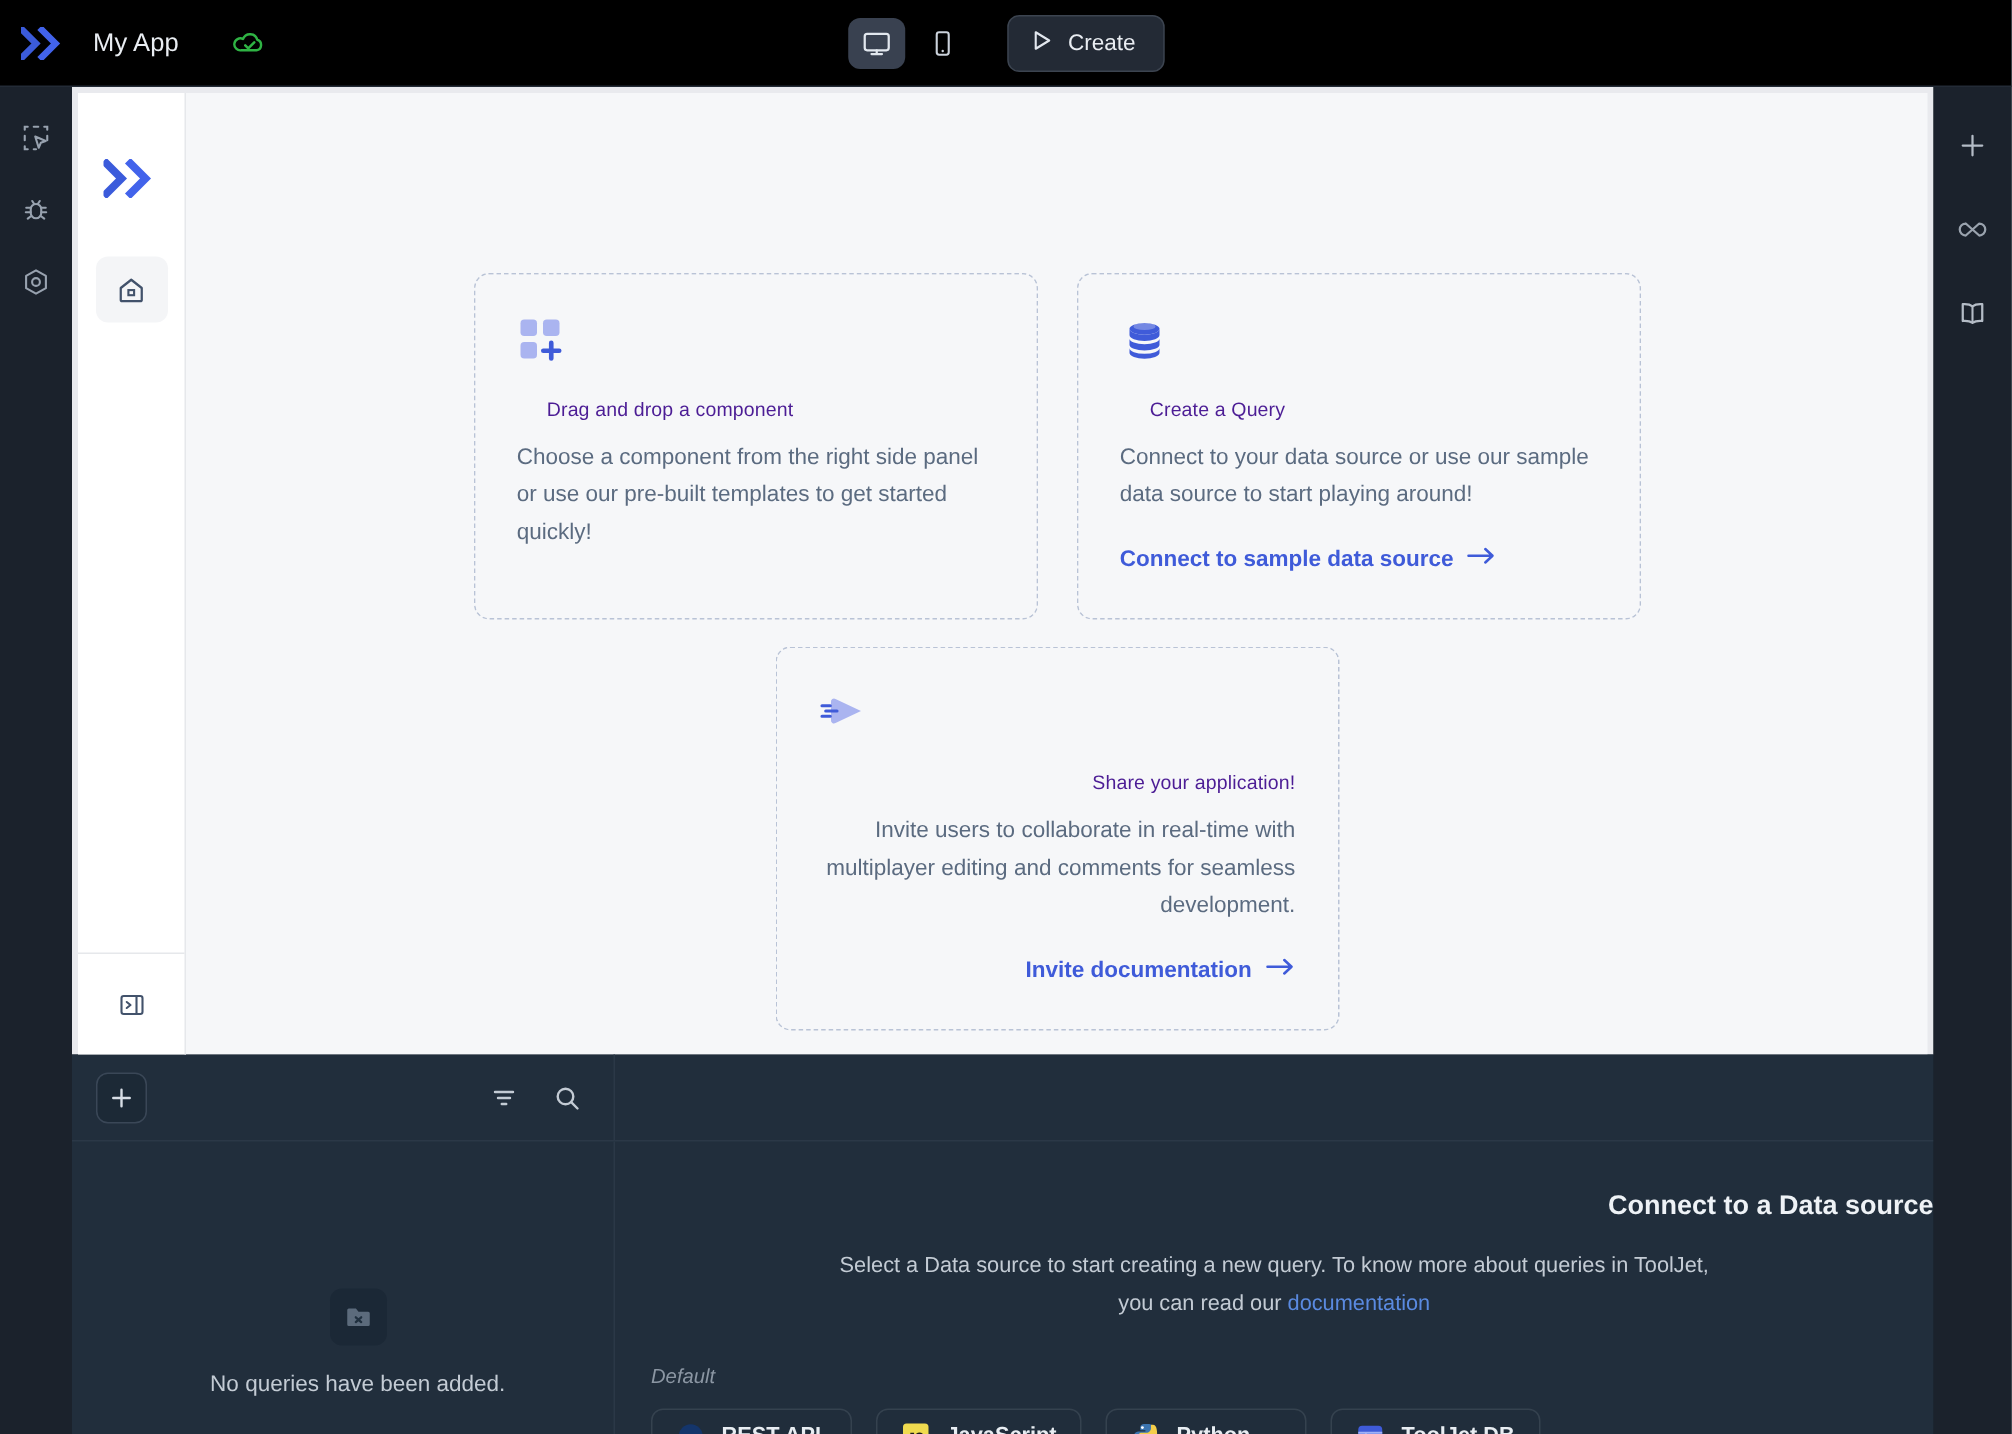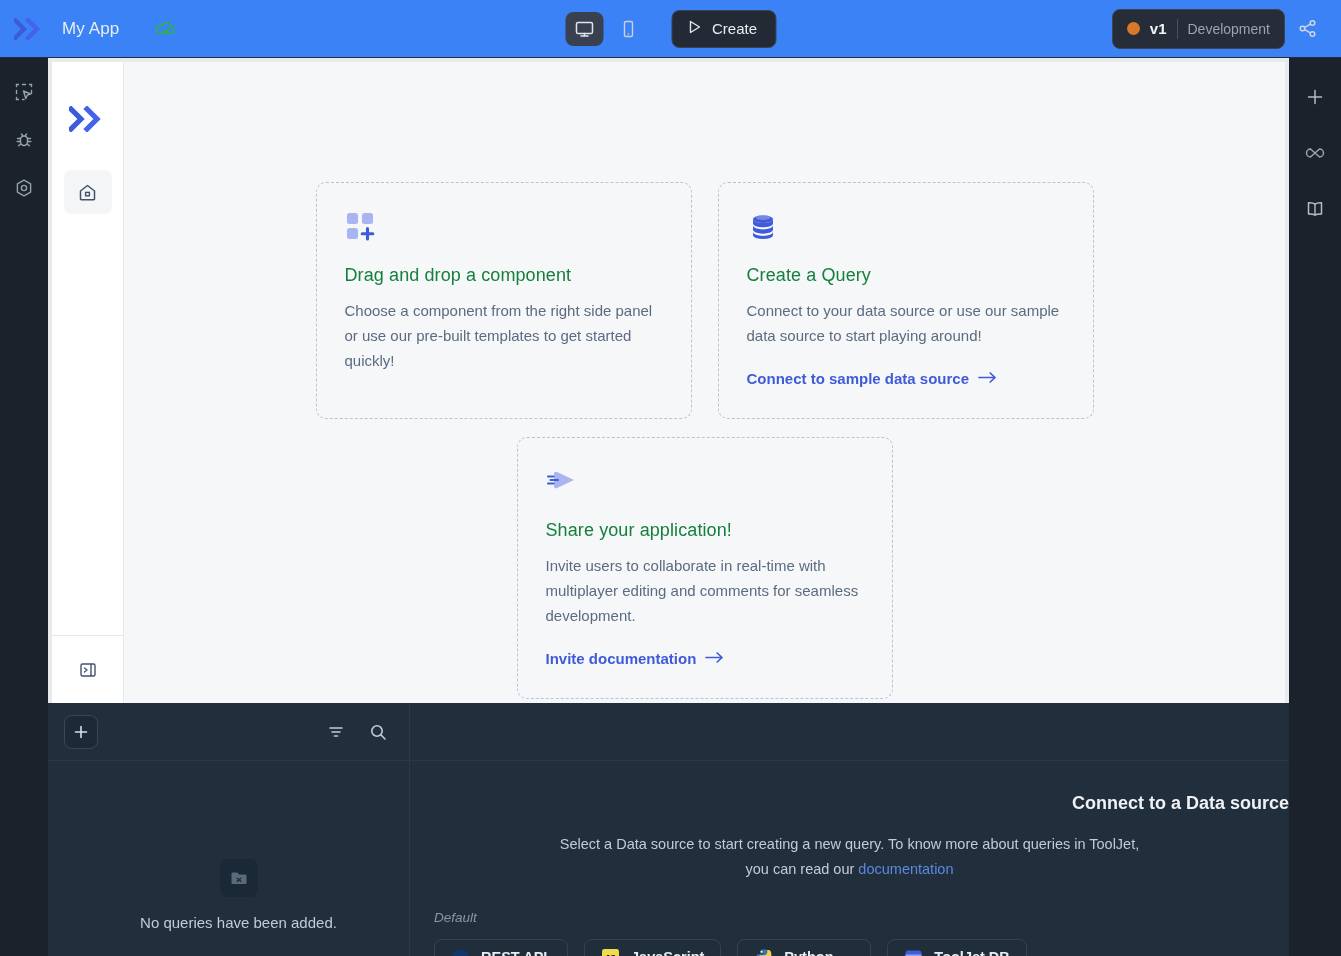--- a/index.html
+++ b/index.html
@@ -7,24 +7,25 @@
     width: 1341px; height: 956px;
     font-family: "Liberation Sans", sans-serif;
     background: #1b222c;
     overflow: hidden;
   }
   body { display: flex; flex-direction: column; }
 
   
   .topbar {
     height: 58px; min-height: 58px;
-    background: #3b82f6;
+    background: #000000;
     display: flex; align-items: center;
     position: relative;
     border-bottom: 1px solid #232b36;
+    text-decoration: underline;
   }
   .tb-left { display: flex; align-items: center; gap: 0; padding-left: 12px; width: 430px; }
   .logo-mark { width: 34px; height: 34px; display: flex; align-items: center; justify-content: center; }
   .app-title {
     color: #e9edf2; font-size: 17px; margin-left: 16px; letter-spacing: .1px;
   }
   .save-status { margin-left: 36px; display: flex; align-items: center; }
 
   .tb-center {
     position: absolute; left: 50%; transform: translateX(-50%);
@@ -104,24 +105,24 @@
   .canvas {
     flex: 1; background: #f6f7f9;
     display: flex; flex-direction: column; align-items: center;
     padding-top: 120px; min-width: 0;
   }
   .card-row { display: flex; gap: 26px; }
   .card {
     width: 376px; border: 1px dashed #b9c3d6; border-radius: 10px;
     background: #f6f7f9; padding: 28px 28px 30px 28px;
   }
-  .card-row2 { margin-top: 18px; display: flex; justify-content: center; }
+  .card-row2 { margin-top: 18px; display: flex; justify-content: center; text-align: right; }
   .card-icon { height: 44px; margin-bottom: 10px; display: flex; align-items: flex-start; }
   .card-title {
-    font-size: 18px; color: #15803d; margin-bottom: 12px; letter-spacing: .1px;
+    font-size: 13px; color: #4c1d95; margin-bottom: 12px; letter-spacing: .1px; margin-left: 20px;
   }
   .card-desc {
     font-size: 15px; color: #5b6b80; line-height: 25px;
   }
   .card-link {
     margin-top: 22px; display: inline-flex; align-items: center; gap: 9px;
     color: #3f5bd9; font-size: 15px; font-weight: bold; cursor: pointer;
   }
 
   
@@ -218,36 +219,20 @@
     <div class="preview-btn">
       <span>
         <svg width="16" height="16" viewBox="0 0 16 16">
           <path d="M4 2.5 L13 8 L4 13.5 Z" fill="none" stroke="#e2e7ee" stroke-width="1.4" stroke-linejoin="round"></path>
         </svg>
       </span>
       <span>Create</span>
     </div>
   </div>
 
-  <div class="tb-right">
-    <div class="version-chip">
-      <span class="ver-dot"></span>
-      <span class="ver-label">v1</span>
-      <span class="ver-sep"></span>
-      <span class="env-label">Development</span>
-    </div>
-    <div class="share-btn">
-      <svg width="21" height="21" viewBox="0 0 21 21">
-        <circle cx="15.5" cy="5" r="2.3" fill="none" stroke="#cfd6de" stroke-width="1.5"></circle>
-        <circle cx="5.5" cy="10.5" r="2.3" fill="none" stroke="#cfd6de" stroke-width="1.5"></circle>
-        <circle cx="15.5" cy="16" r="2.3" fill="none" stroke="#cfd6de" stroke-width="1.5"></circle>
-        <path d="M7.6 9.4 L13.4 6.1 M7.6 11.6 L13.4 14.9" stroke="#cfd6de" stroke-width="1.5"></path>
-      </svg>
-    </div>
-  </div>
 </div>
 
 <div class="body-row">
 
   <div class="left-rail">
     <div class="rail-btn">
       <svg width="20" height="20" viewBox="0 0 20 20">
         <path d="M2.5 4.5 V2.5 H4.5 M8.5 2.5 H11.5 M15.5 2.5 H17.5 V4.5 M17.5 8.5 V11.5 M2.5 8.5 V11.5 M2.5 15.5 V17.5 H4.5 M8.5 17.5 H10" stroke="#98a2af" stroke-width="1.4" fill="none" stroke-linecap="round"></path>
         <path d="M9.5 9 L16.5 12 L13.2 13.2 L11.8 16.5 Z" fill="none" stroke="#98a2af" stroke-width="1.4" stroke-linejoin="round"></path>
       </svg>

